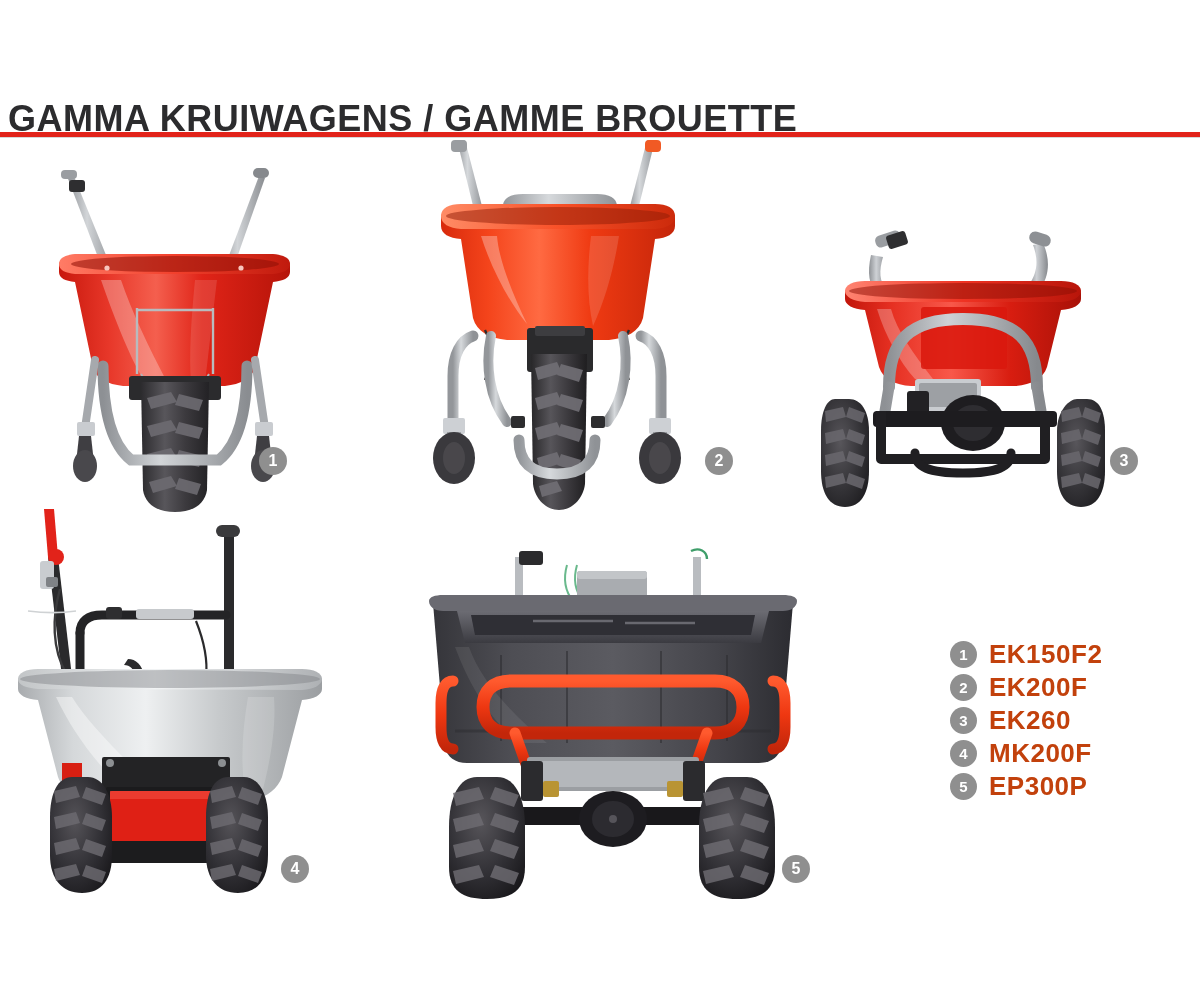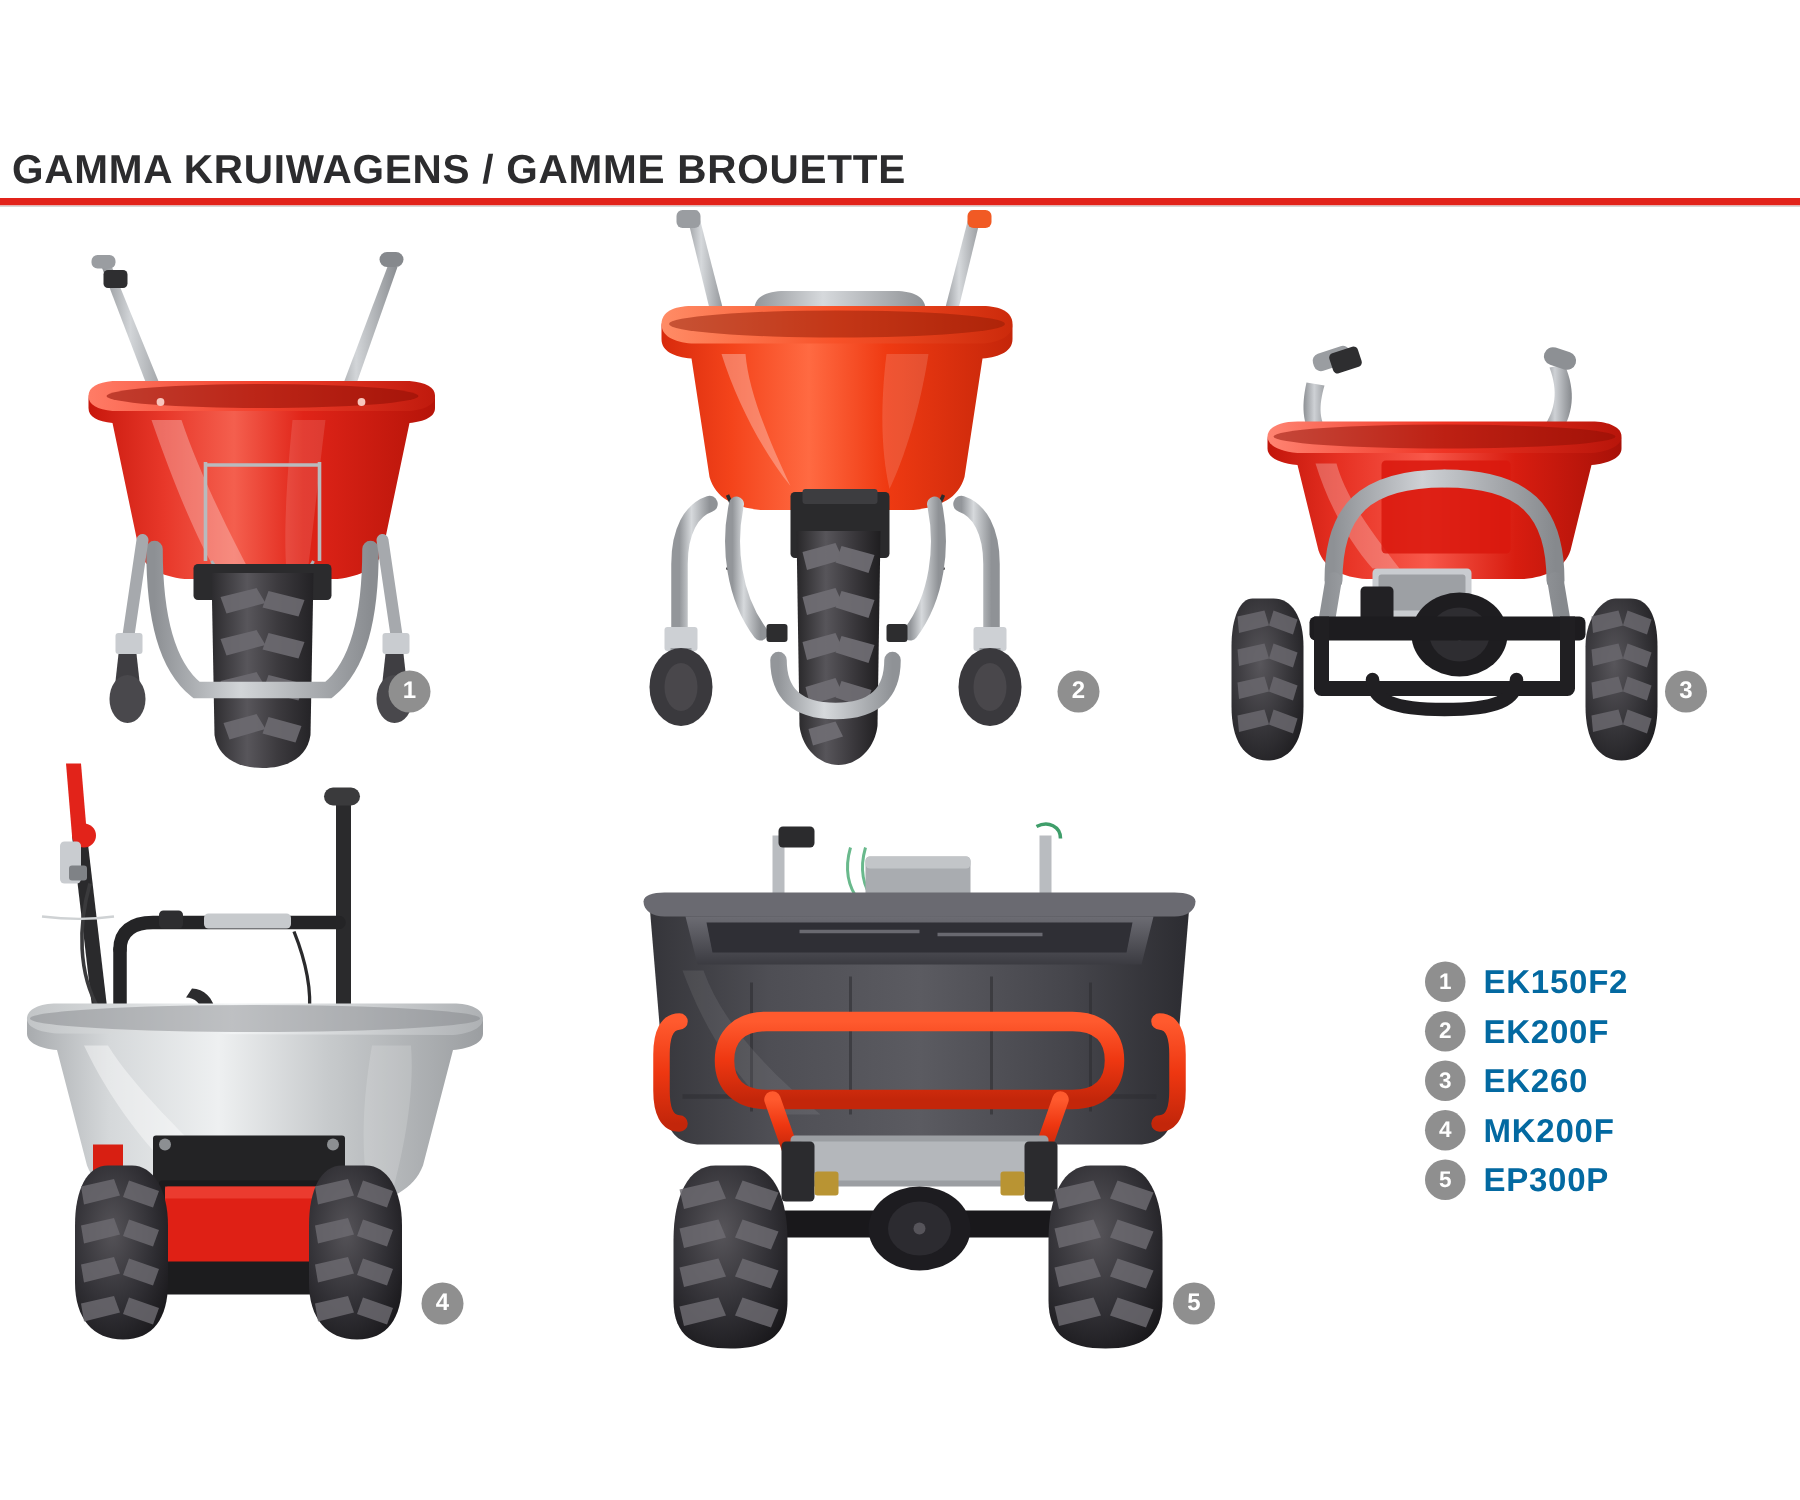--- a/index.html
+++ b/index.html
@@ -15,21 +15,21 @@
     overflow: hidden;
     font-family: "Liberation Sans", sans-serif;
     color: #2b2b2b;
   }
 
   
   .page-title {
     position: absolute;
     left: 8px;
     top: 98px;
-    font-size: 27px;
+    font-size: 36px;
     font-weight: bold;
     letter-spacing: 0.5px;
     color: #2c2c2e;
     white-space: nowrap;
   }
   .title-rule {
     position: absolute;
     left: 0;
     top: 132px;
     width: 1200px;
@@ -90,24 +90,24 @@
     background: #8f8f8f;
     color: #ffffff;
     font-size: 15px;
     font-weight: bold;
     line-height: 27px;
     text-align: center;
     flex: 0 0 auto;
   }
   .legend-label {
     margin-left: 12px;
-    font-size: 22px;
+    font-size: 26px;
     font-weight: bold;
     letter-spacing: 0.5px;
-    color: #0369a1;
+    color: #c2410c;
     white-space: nowrap;
   }
 
   svg { display: block; overflow: visible; }
 </style>
 </head>
 <body>
 
 <div class="page-title">GAMMA KRUIWAGENS / GAMME BROUETTE</div>
 <div class="title-rule"></div>

